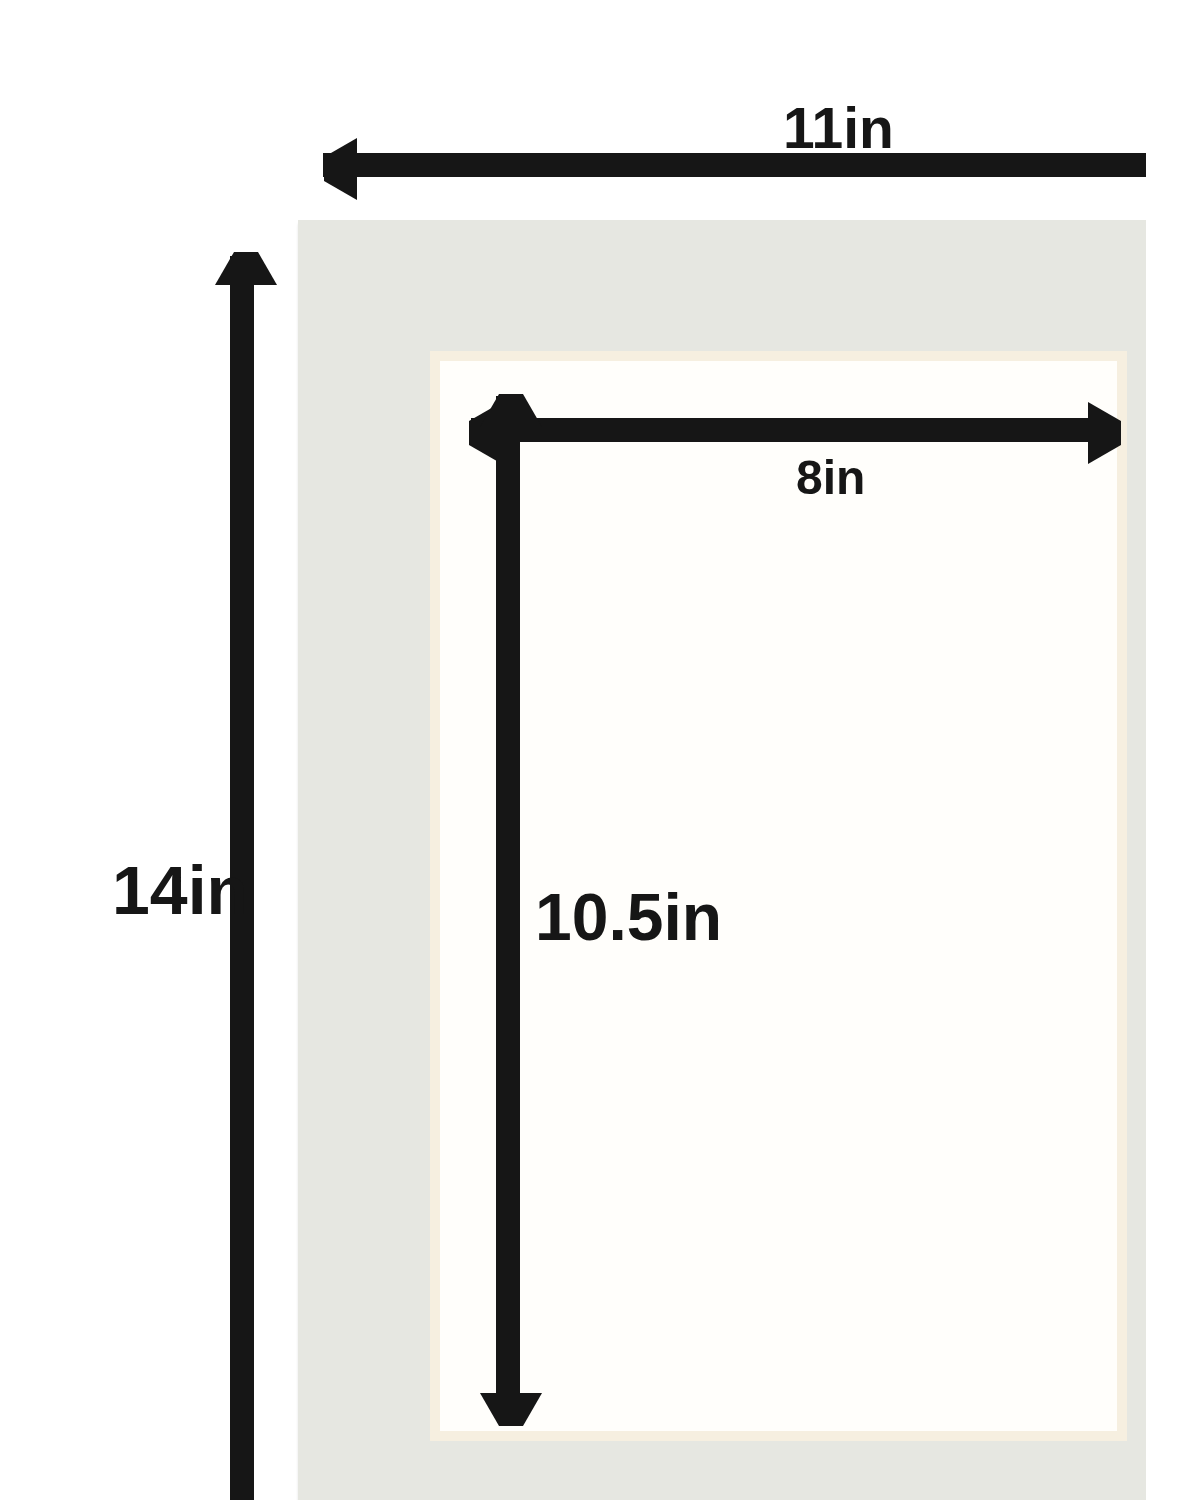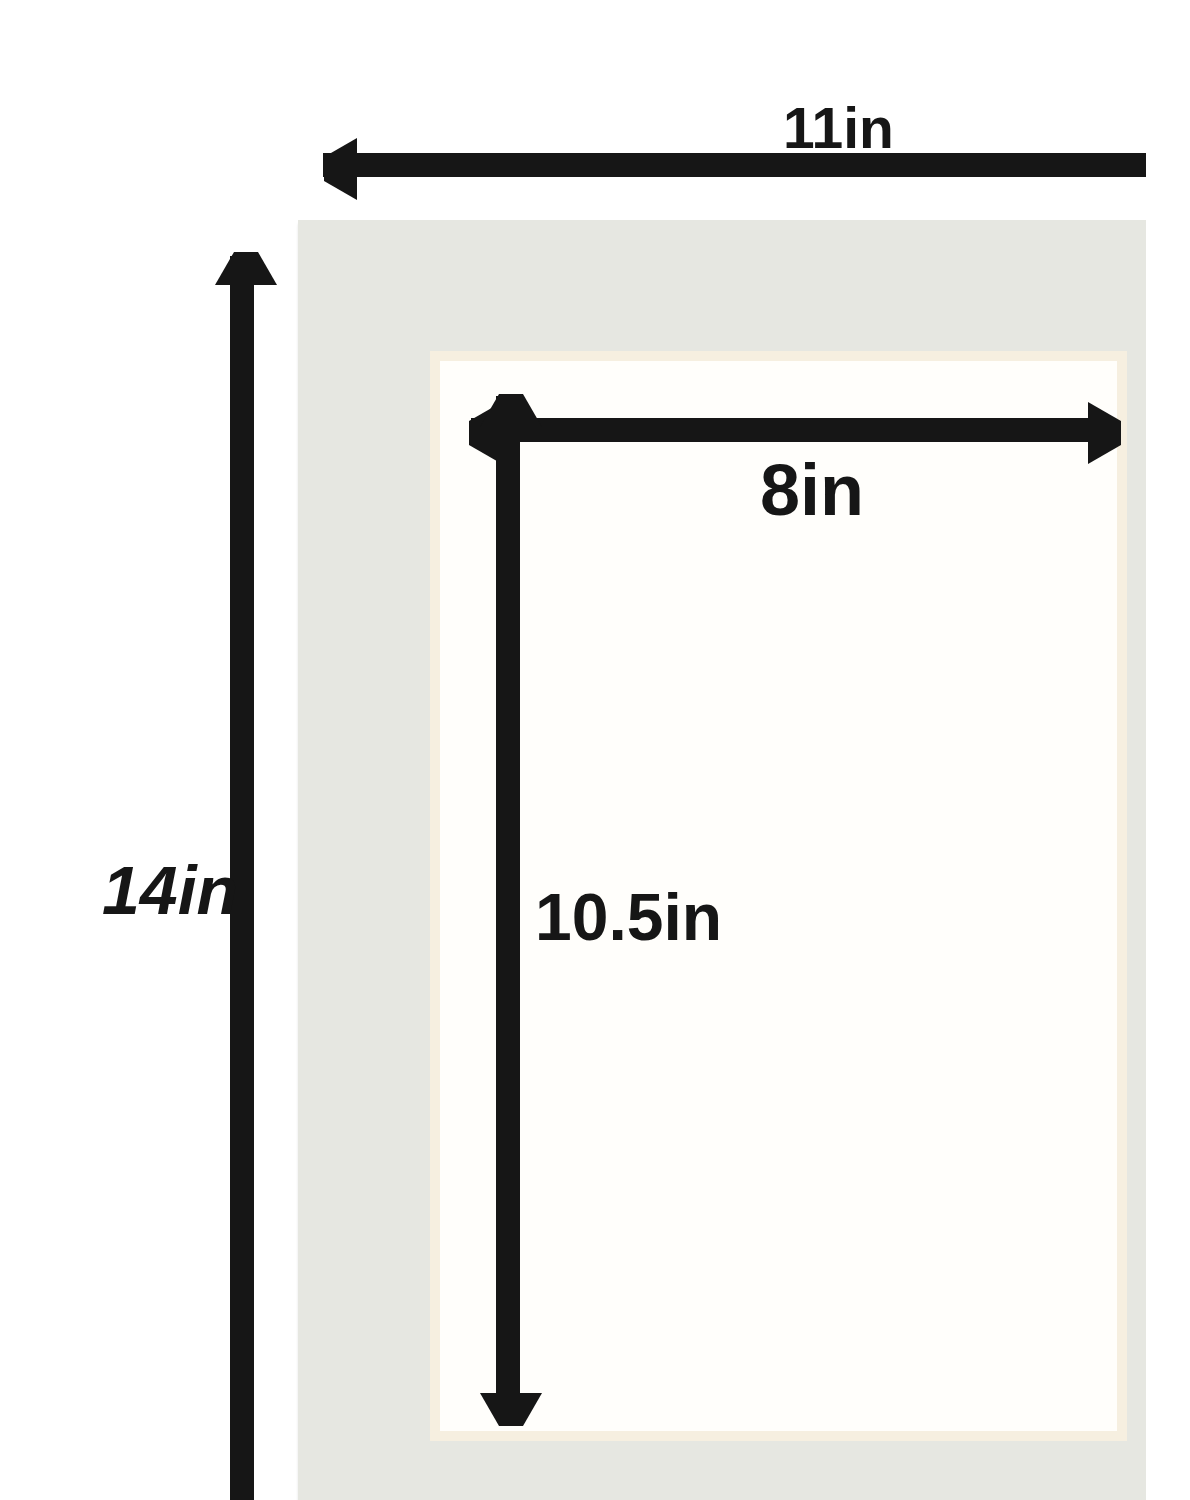--- a/index.html
+++ b/index.html
@@ -60,22 +60,22 @@
   
   .dim-label {
     position: absolute;
     color: var(--dimension);
     font-weight: 800;
     line-height: 1;
     white-space: nowrap;
     letter-spacing: 0;
   }
   .lbl-outer-width  { left: 683px; top: 0px;   font-size: 57px; }
-  .lbl-outer-height { left: 2px;   top: 756px; font-size: 68px; font-style: italic; }
-  .lbl-open-width   { left: 660px; top: 354px; font-size: 72px; }
+  .lbl-outer-height { left: 12px;   top: 756px; font-size: 68px; }
+  .lbl-open-width   { left: 696px; top: 354px; font-size: 48px; }
   .lbl-open-height  { left: 435px; top: 784px; font-size: 66px; }
 </style>
 </head>
 <body>
 
 <div class="canvas">
 
   <div class="mat"></div>
   <div class="bevel"></div>
   <div class="opening"></div>

